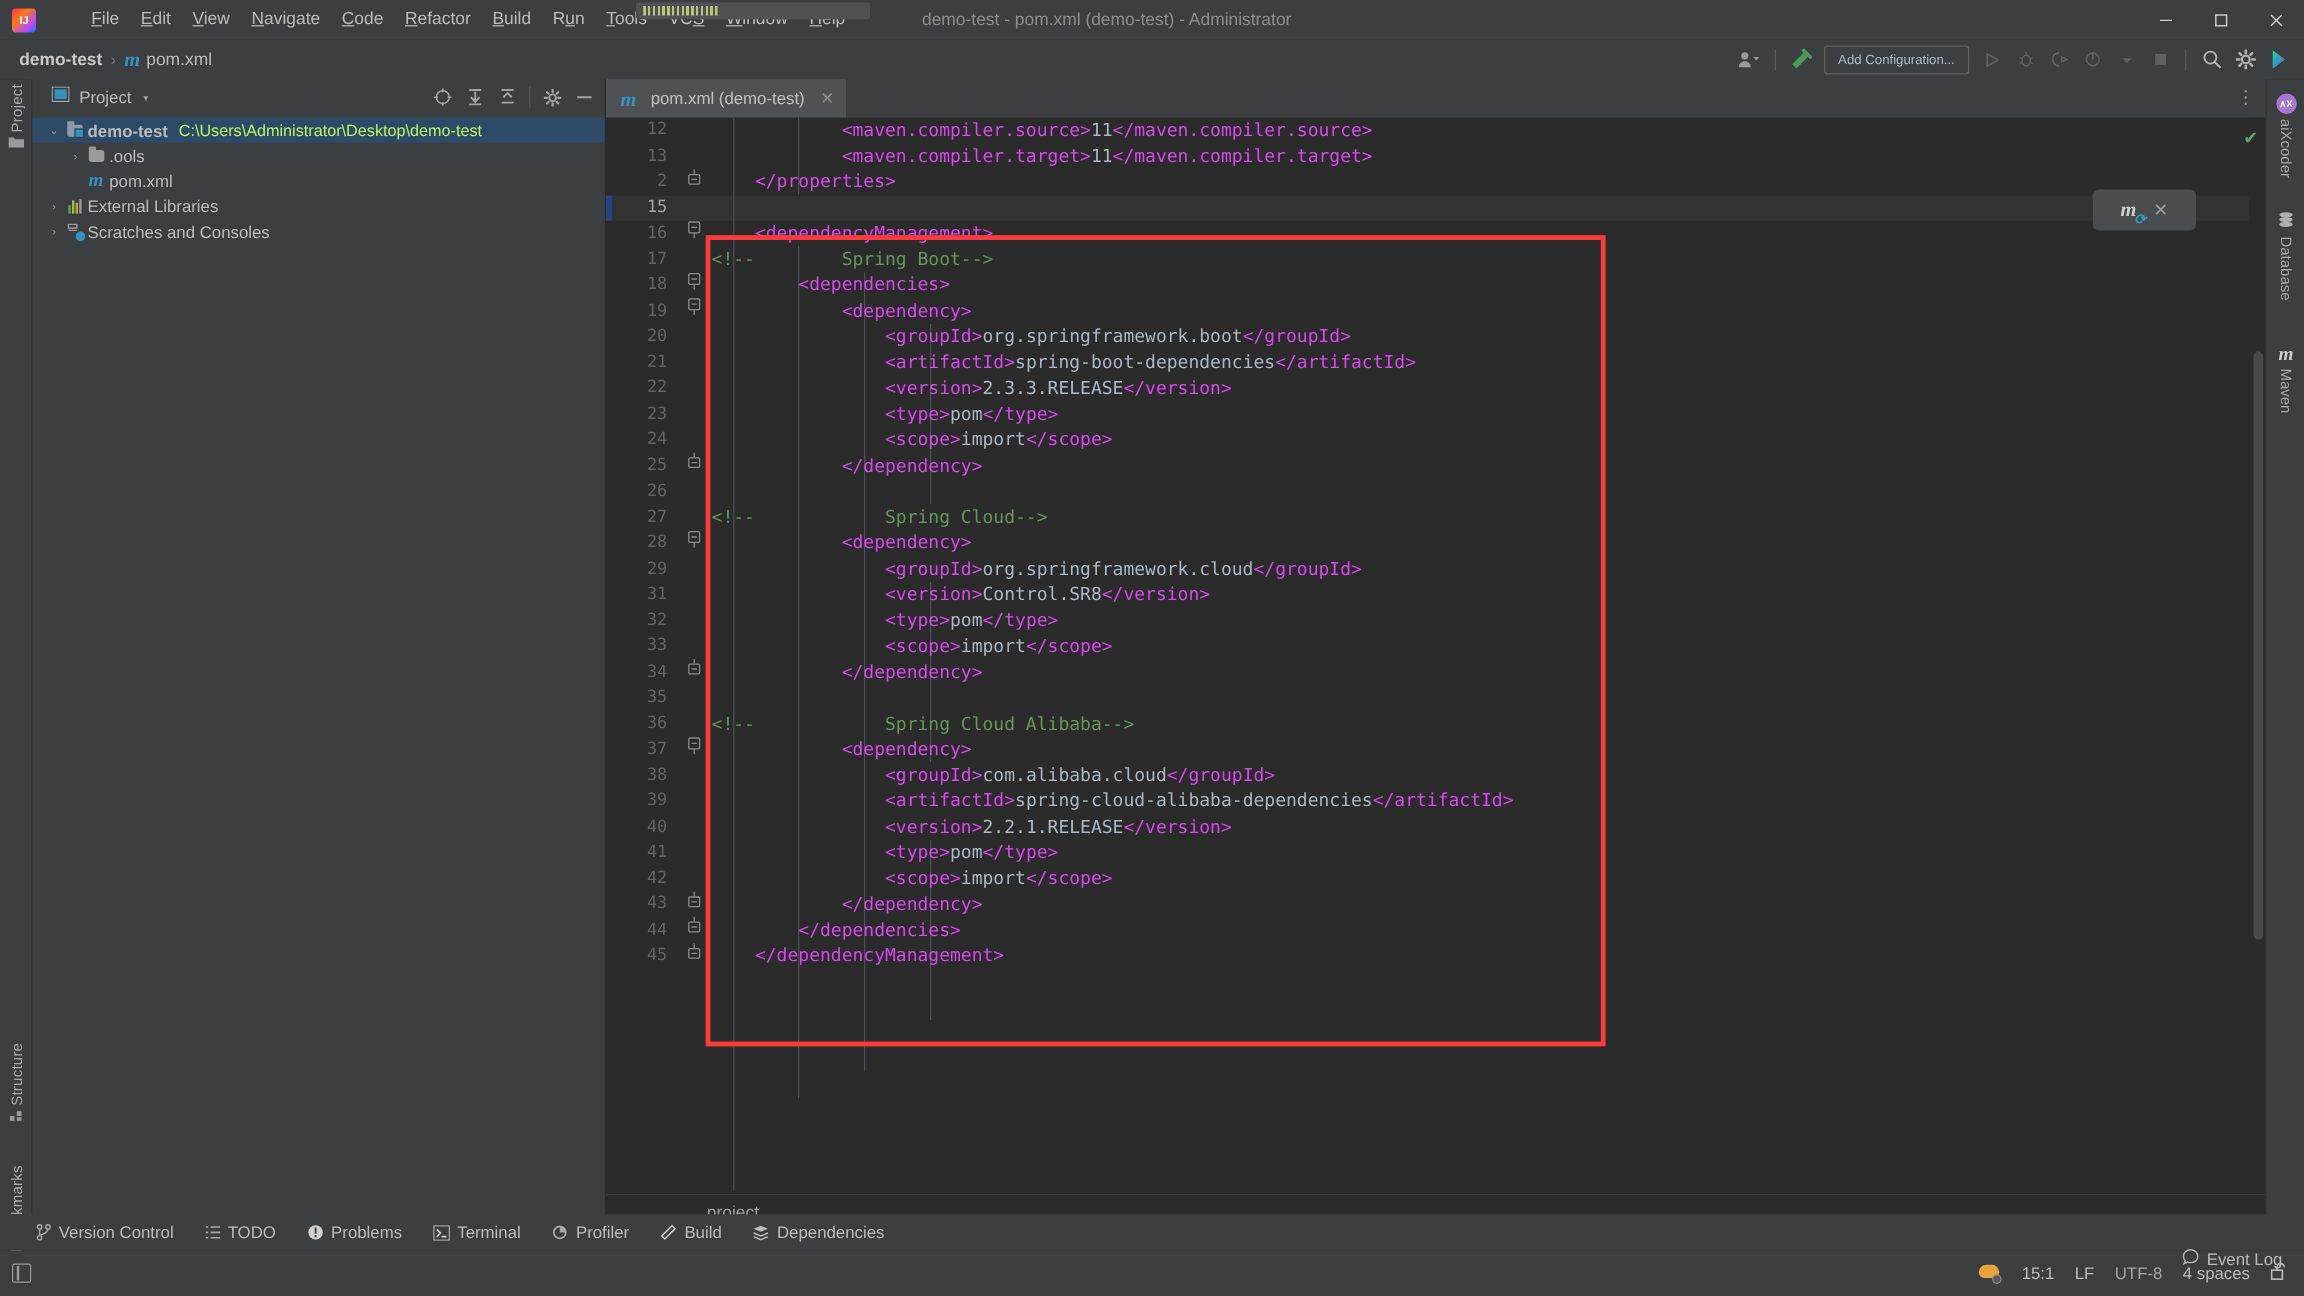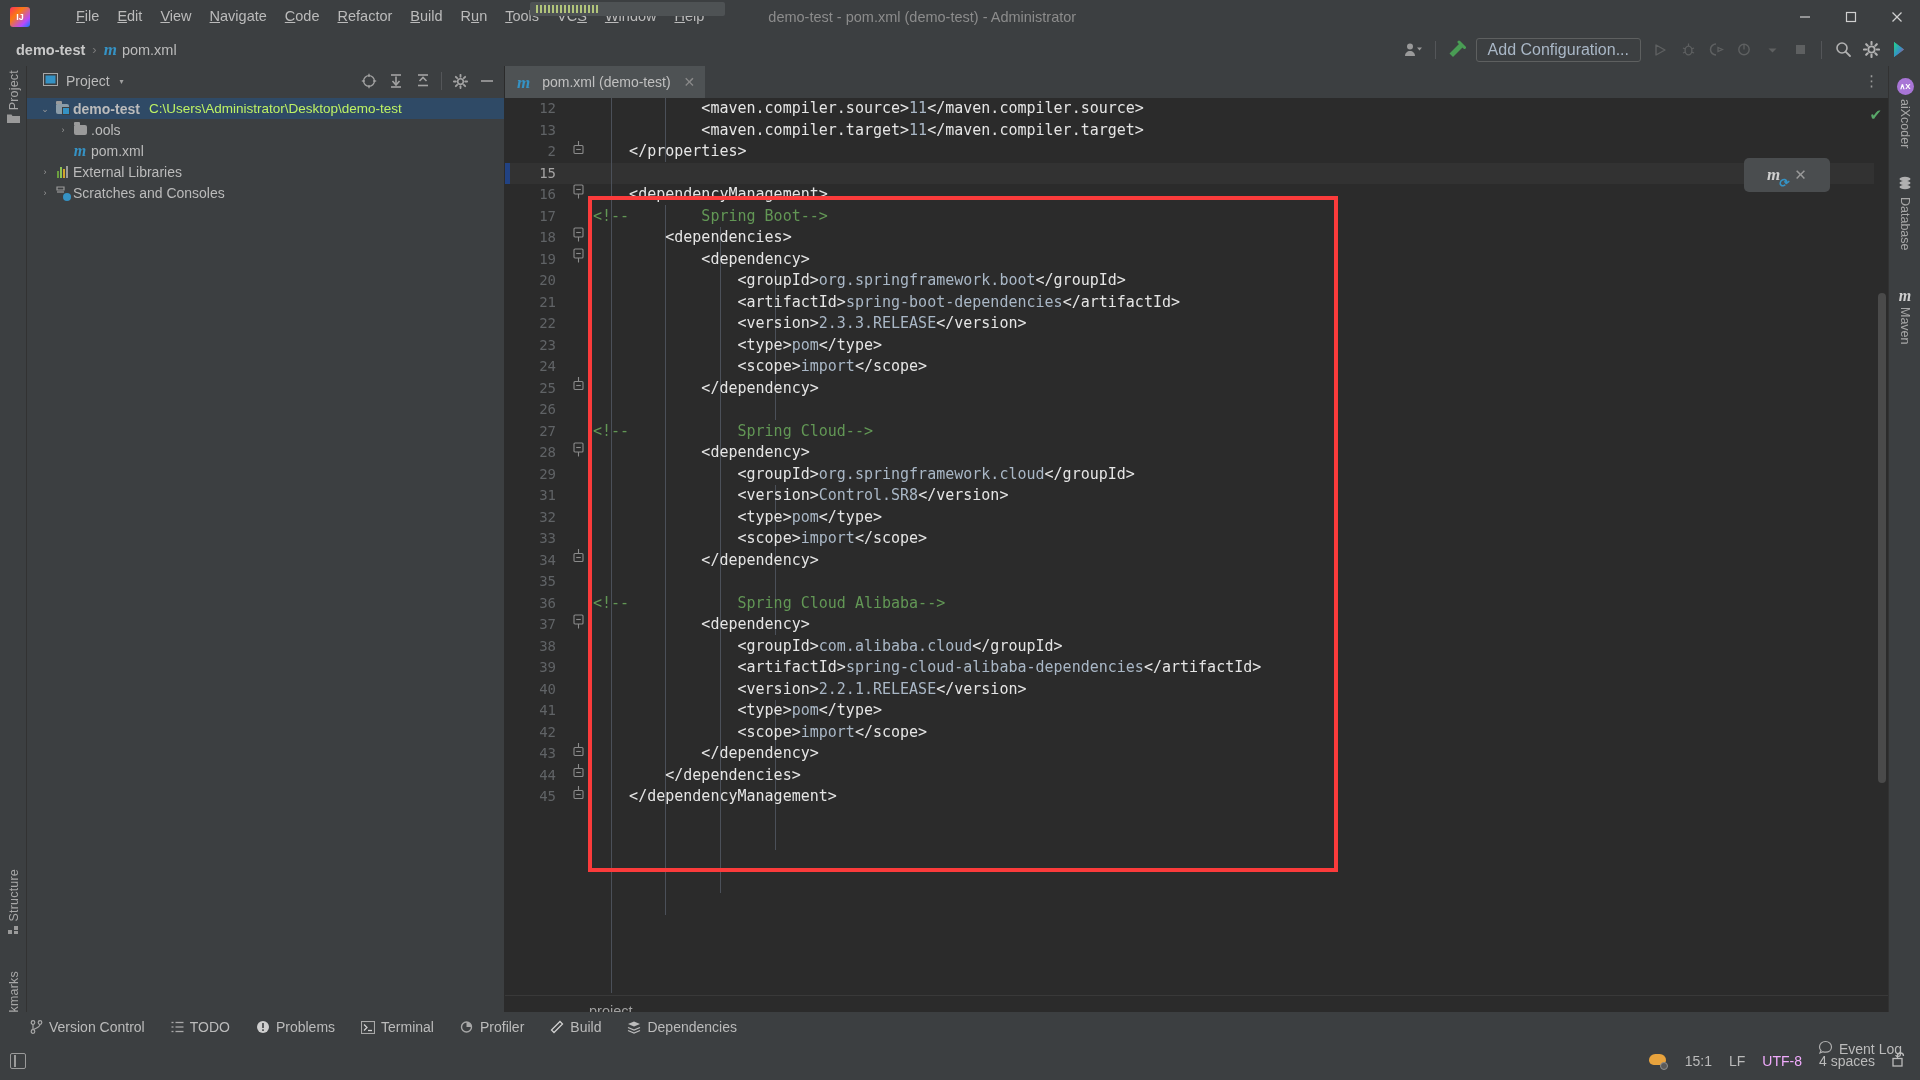--- a/index.html
+++ b/index.html
@@ -76,21 +76,21 @@
     display: flex; align-items: center; gap: 2px;
   }
   .tb-icon {
     width: 26px; height: 26px; display: flex; align-items: center; justify-content: center;
     color: #9a9a9a; font-size: 14px; border-radius: 3px;
   }
   .tb-icon.dim { color: #5e6061; }
   .tb-sep { width: 1px; height: 18px; background: #545659; margin: 0 6px; }
   .add-config {
     height: 24px; padding: 0 11px; border: 1px solid #5e6060; border-radius: 3px;
-    display: flex; align-items: center; font-size: 16px; color: #a9b7c6;
+    display: flex; align-items: center; font-size: 11px; color: #a9b7c6;
     background: transparent; margin: 0 4px;
   }
 
   
   .left-strip {
     position: absolute; top: 66px; left: 0; width: 27px; height: 960px;
     background: #3c3f41; border-right: 1px solid #323232;
   }
   .vtab {
     position: absolute; left: 0; width: 27px;
@@ -197,21 +197,21 @@
     width: 22px; text-align: center; color: #8b8b8b; font-size: 11px; flex: none;
   }
   .code-text { white-space: pre; padding-left: 4px; }
   .cur-line-hl {
     position: absolute; left: 0; width: 1383px; height: 21.5px;
     background: #323232; pointer-events: none;
   }
   .cur-line-mark {
     position: absolute; left: 0; width: 5px; height: 21.5px; background: #214283;
   }     
-  .tg { color: #e5e5e5; }     
+  .tg { color: #d946ef; }     
   .tx { color: #a9b7c6; }     
   .cm { color: #629755; font-style: normal; }  
 
   
   .iguide {
     position: absolute; width: 1px; background: #4b5059; top: 0;
   }
 
   
   .annot {
@@ -296,21 +296,21 @@
     width: 16px; height: 16px; border: 1.5px solid #9a9a9a; border-radius: 2px;
     position: relative;
   }
   .sb-toggle::after {
     content:""; position:absolute; left:3px; top:1px; bottom:1px; width:1.5px; background:#9a9a9a;
   }
   .sb-right {
     position: absolute; right: 14px; display: flex; align-items: center; gap: 17px;
     font-size: 14px; color: #bbbbbb;
   }
-  .sb-right .dim { color: #f0abfc; }
+  .sb-right .dim { color: #a3a3a3; }
   .cloud-ico {
     width: 19px; height: 15px; position: relative;
   }
   .cloud-ico .c {
     position:absolute; left:0; top:0; width:17px; height:11px; background:#e8a33d;
     border-radius: 8px 8px 6px 6px;
   }
   .cloud-ico .g {
     position:absolute; right:0; bottom:-1px; width:8px; height:8px; border-radius:50%;
     background:#5a5a5a; border:1.5px solid #8d8d8d;

